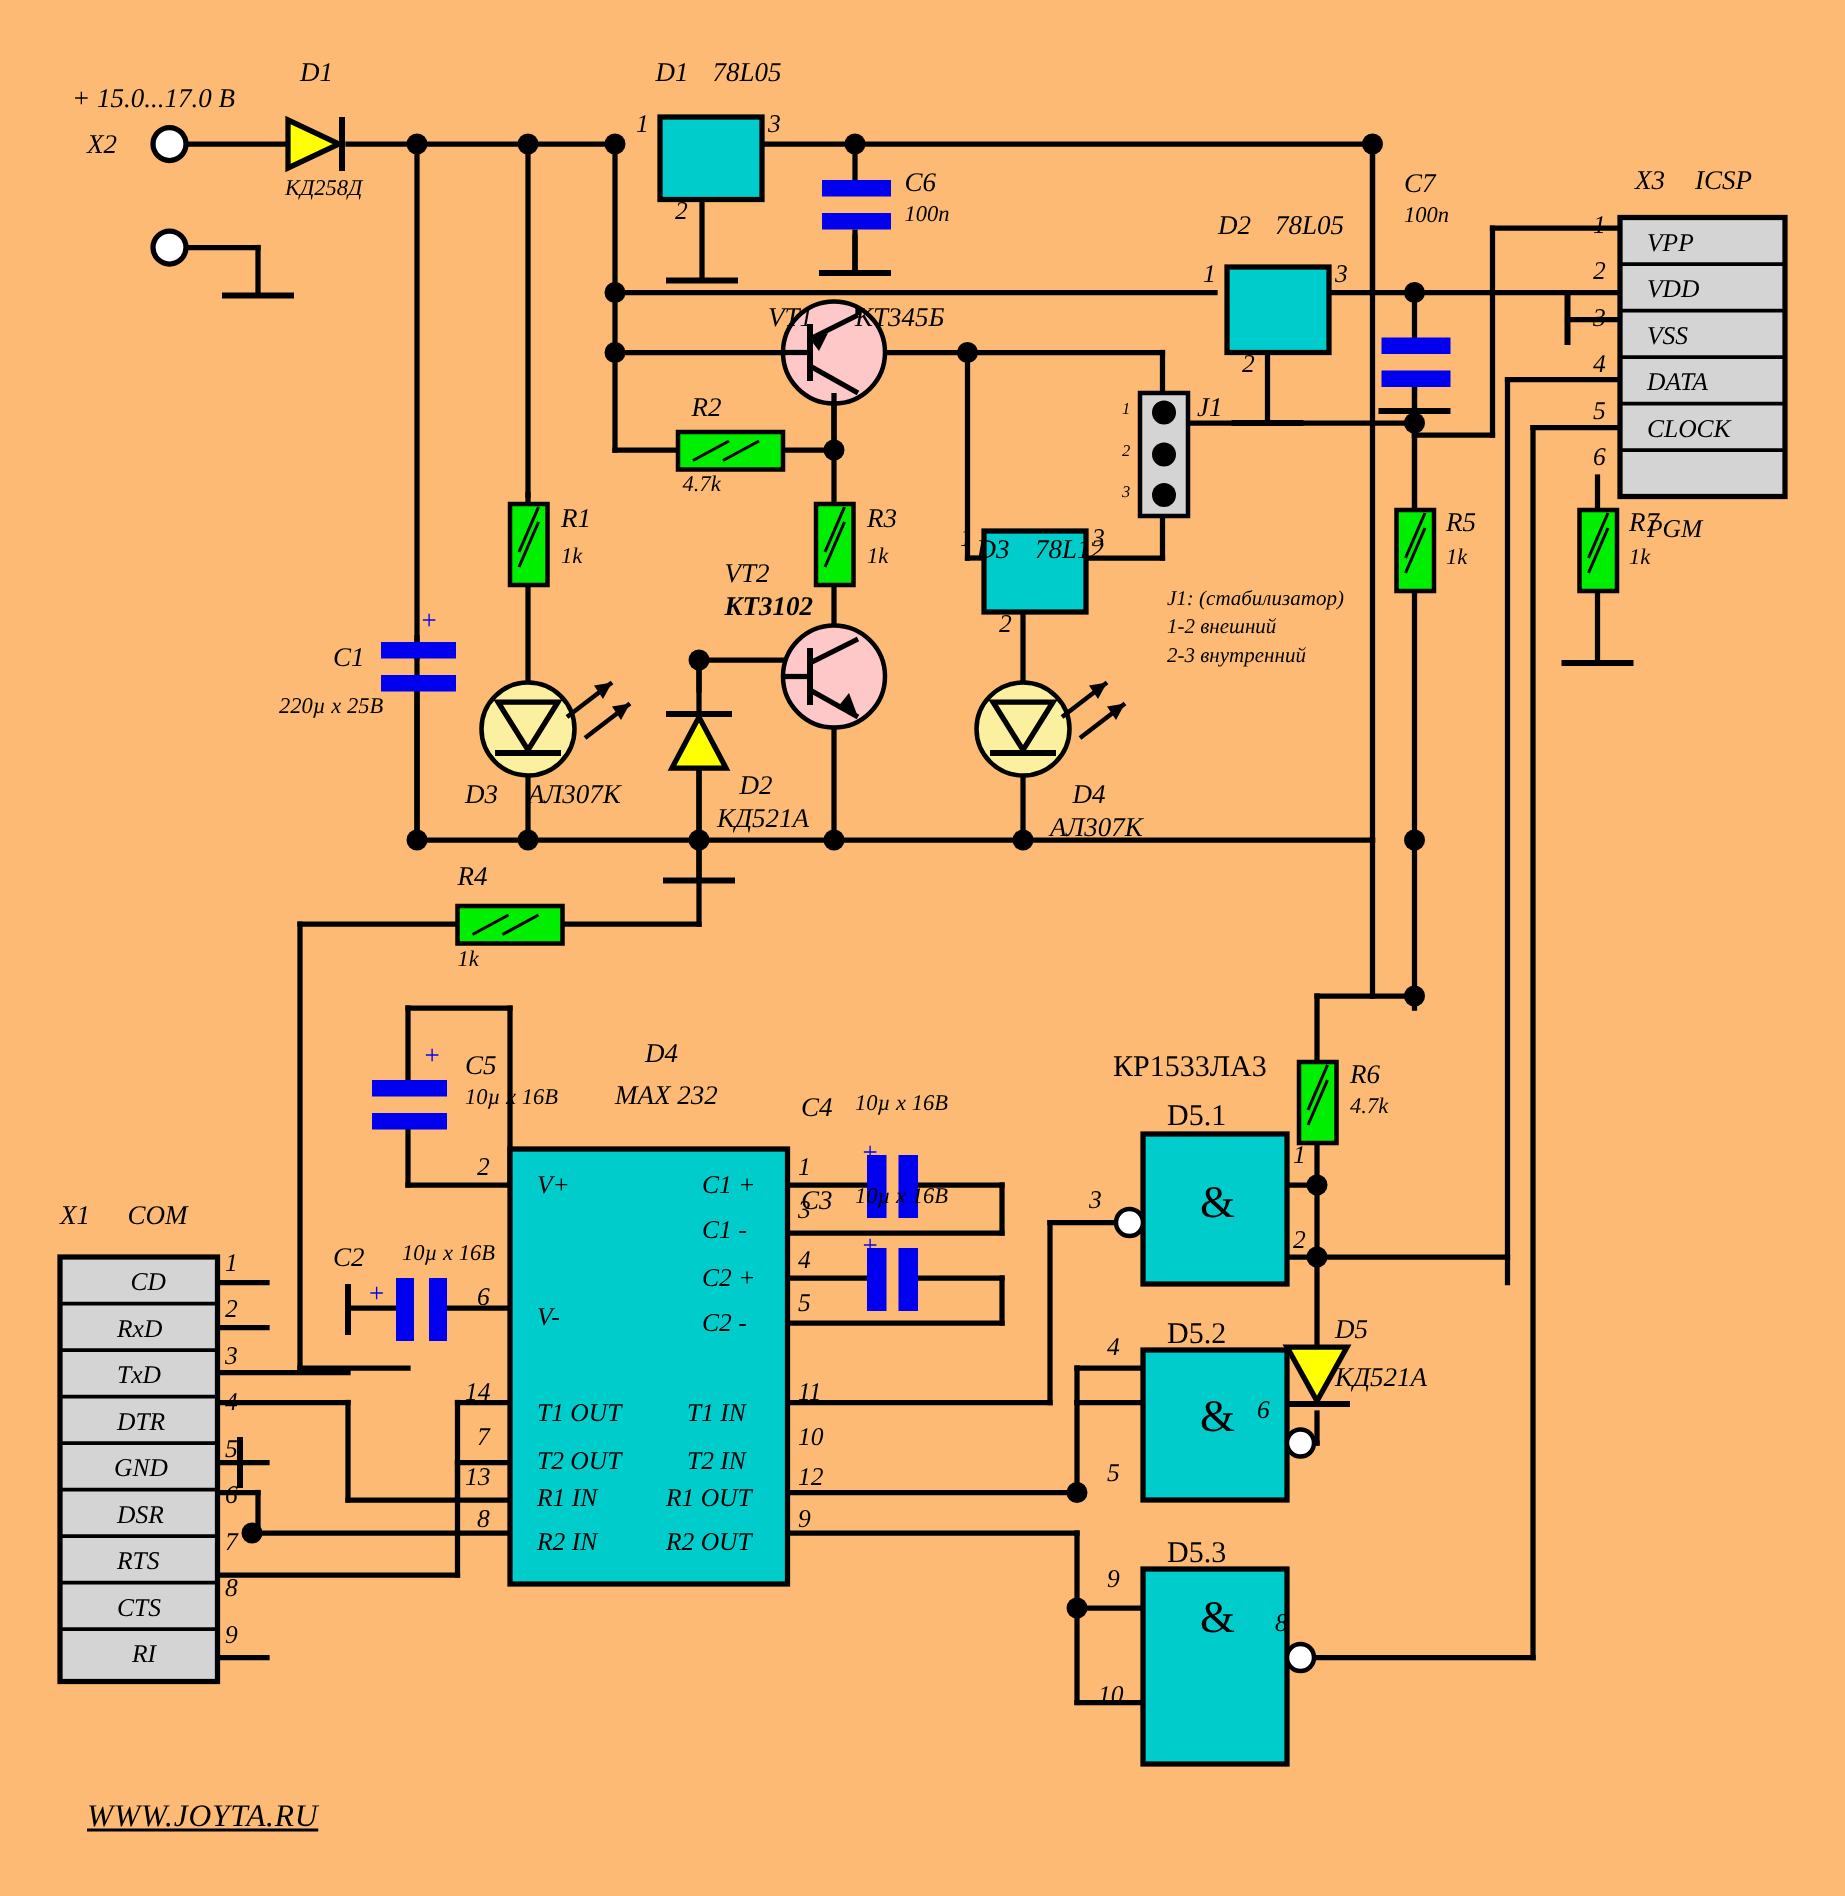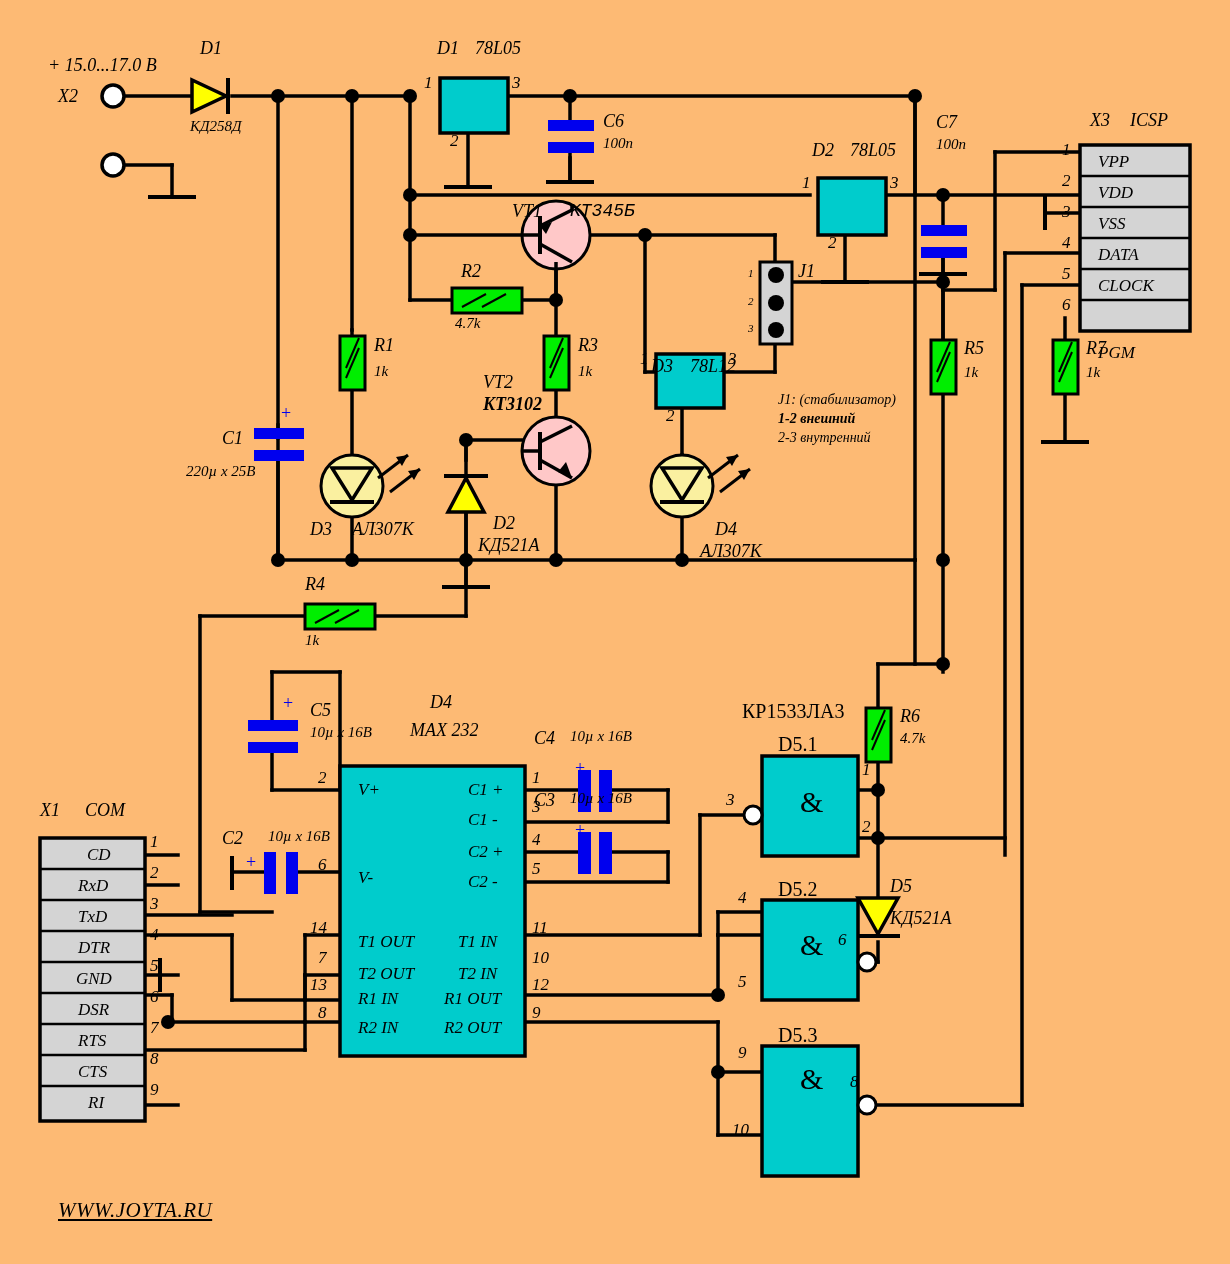--- a/index.html
+++ b/index.html
@@ -463,41 +463,41 @@
 <div class="pinlbl" style="left:1062px;top:202px;">3</div>
 <div class="conlbl" style="left:1098px;top:214px;">VSS</div>
 <div class="pinlbl" style="left:1062px;top:233px;">4</div>
 <div class="conlbl" style="left:1098px;top:245px;">DATA</div>
 <div class="pinlbl" style="left:1062px;top:264px;">5</div>
 <div class="conlbl" style="left:1098px;top:276px;">CLOCK</div>
 <div class="pinlbl" style="left:1062px;top:295px;">6</div>
 <div class="conlbl" style="left:1098px;top:307px;margin-top:36px;">PGM</div>
 
 <div class="lbl f18" style="left:512px;top:201px;">VT1</div>
-<div class="lbl f18" style="left:570px;top:201px;font-family:Liberation Mono, monospace;">KT345Б</div>
+<div class="lbl f18" style="left:570px;top:201px;">KT345Б</div>
 
 <div class="lbl f18" style="left:461px;top:261px;">R2</div>
 <div class="lbl f17" style="left:455px;top:315px;">4.7k</div>
 
 <div class="lbl f18" style="left:374px;top:335px;">R1</div>
 <div class="lbl f17" style="left:374px;top:363px;">1k</div>
 
 <div class="lbl f18" style="left:578px;top:335px;">R3</div>
 <div class="lbl f17" style="left:578px;top:363px;">1k</div>
 
 <div class="lbl f18" style="left:483px;top:372px;">VT2</div>
 <div class="lbl f18" style="left:483px;top:394px;font-weight:bold;">KT3102</div>
 
 <div class="lbl f18" style="left:798px;top:261px;">J1</div>
 <div class="lbl f11" style="left:748px;top:267px;">1</div>
 <div class="lbl f11" style="left:748px;top:295px;">2</div>
 <div class="lbl f11" style="left:748px;top:322px;">3</div>
 
 <div class="note" style="left:778px;top:390px;">J1: (стабилизатор)</div>
-<div class="note" style="left:778px;top:409px;font-weight:bold;">1-2  внешний</div>
+<div class="note" style="left:778px;top:409px;">1-2  внешний</div>
 <div class="note" style="left:778px;top:428px;">2-3  внутренний</div>
 
 <div class="lbl f18" style="left:651px;top:356px;">D3</div>
 <div class="lbl f18" style="left:690px;top:356px;">78L12</div>
 <div class="pinlbl" style="left:640px;top:349px;">1</div>
 <div class="pinlbl" style="left:728px;top:349px;">3</div>
 <div class="pinlbl" style="left:666px;top:406px;">2</div>
 
 <div class="lbl f18" style="left:964px;top:338px;">R5</div>
 <div class="lbl f17" style="left:964px;top:364px;">1k</div>

